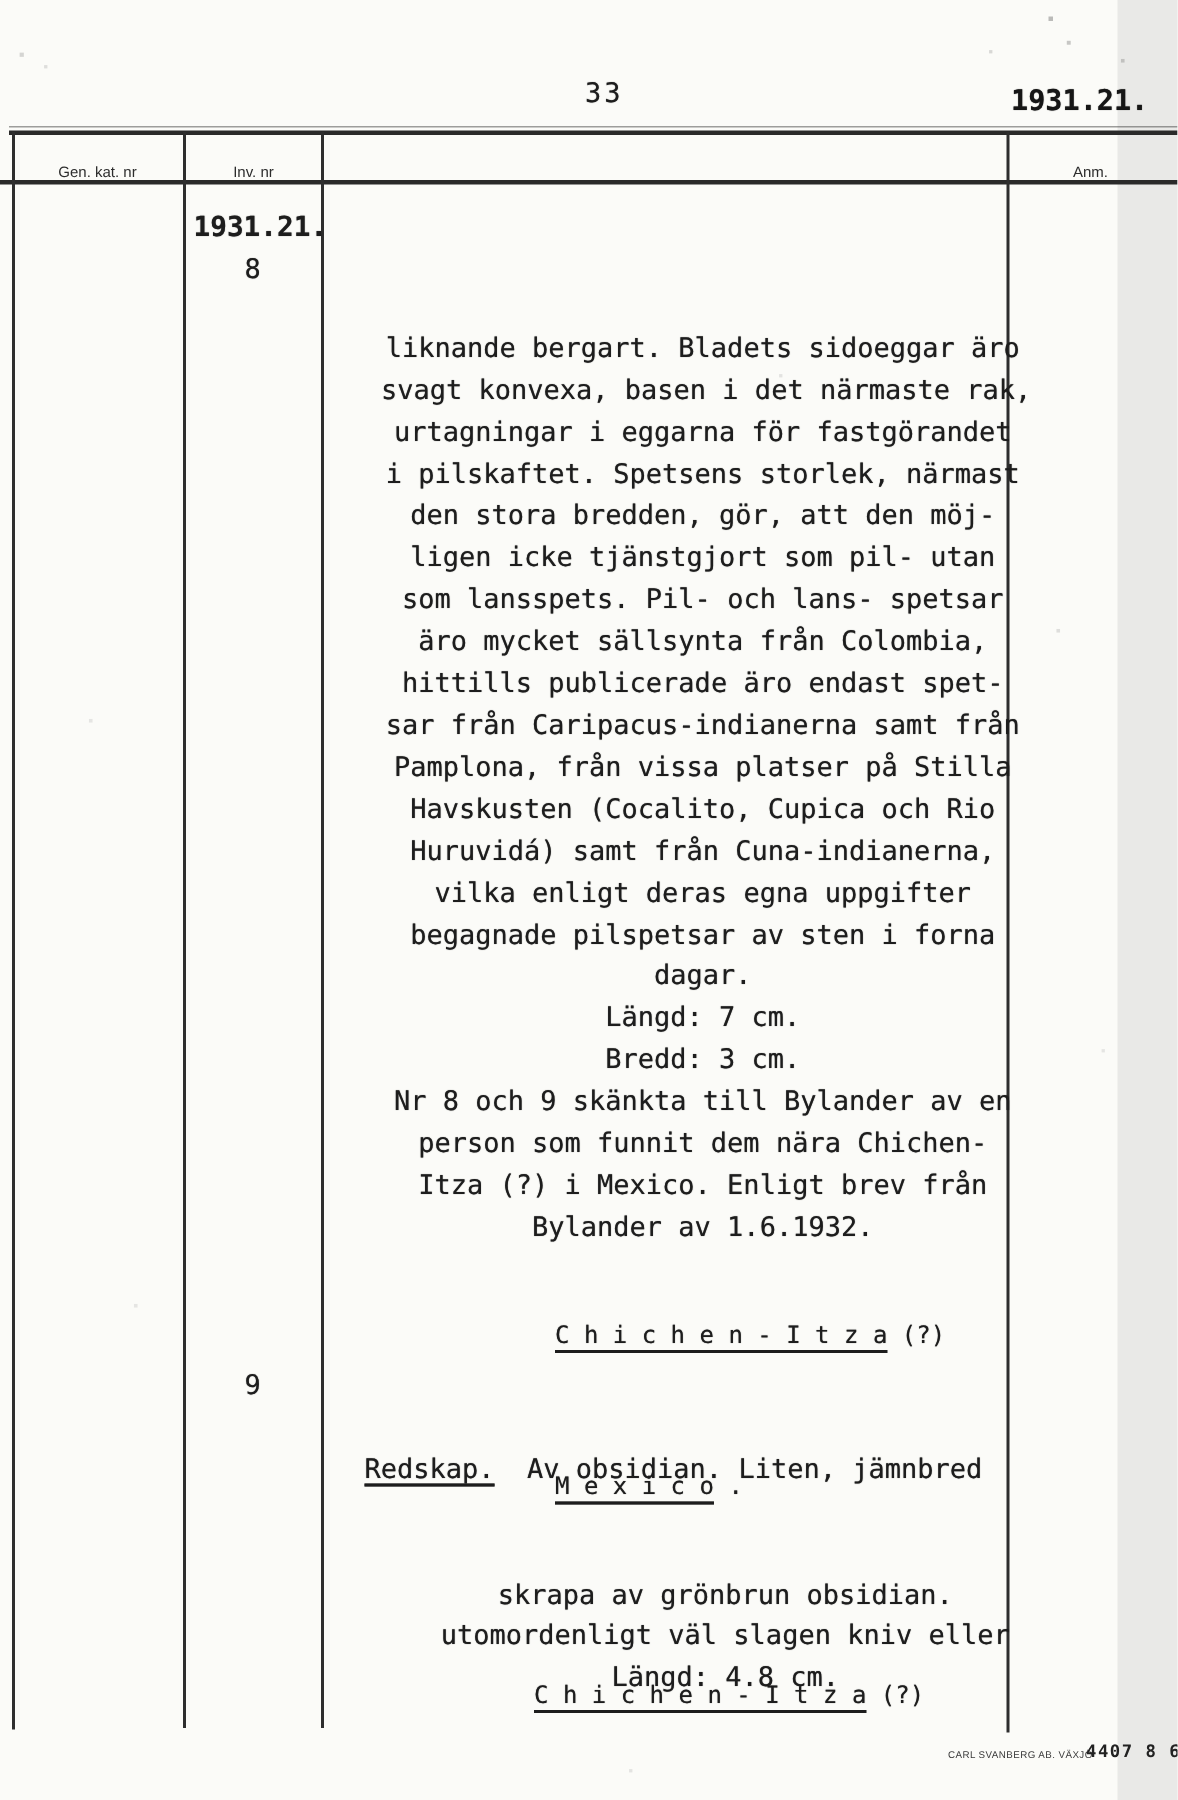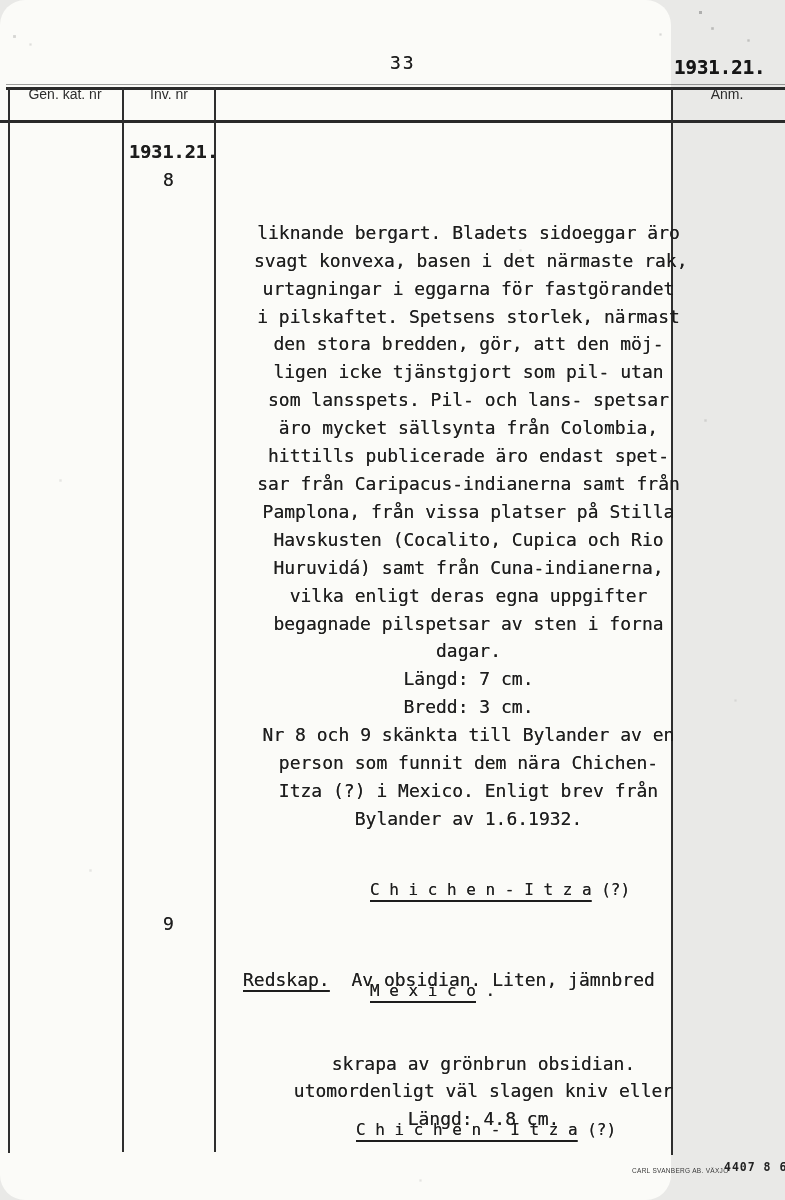--- a/index.html
+++ b/index.html
@@ -4,40 +4,39 @@
 <style>
   html,body{margin:0;padding:0;}
   body{
     width:785px;height:1200px;
     background:#e9e9e7;
     font-family:"DejaVu Sans Mono", monospace;
     position:relative;
     overflow:hidden;
   }
   .page{
-    position:absolute;left:0;top:0;width:671px;height:1200px;
+    position:absolute;left:0;top:0;width:745px;height:1200px;
     background:#fbfbf8;
     color:#1c1c1c;
-    border-radius:25px;
   }
   
   .hrule{position:absolute;background:#2a2a2a;}
   .vrule{position:absolute;background:#2e2e2e;}
   .rule-top-ghost{left:6px;top:84px;width:779px;height:1px;opacity:.45;}
   .rule-top{left:6px;top:87px;width:779px;height:2.5px;}
   .rule-header-bottom{left:0px;top:120px;width:785px;height:3px;}
   .v-left{left:8px;top:88px;width:2px;height:1065px;}
   .v-col1{left:122px;top:88px;width:2px;height:1064px;}
   .v-col2{left:214px;top:88px;width:1.6px;height:1064px;}
   .v-col3{left:671px;top:88px;width:2px;height:1067px;}
   
   .col-head{
-    position:absolute;top:86px;
+    position:absolute;top:110px;
     font-family:"Liberation Sans", sans-serif;
-    font-size:14px;color:#2c2c2c;text-align:center;
+    font-size:10px;color:#2c2c2c;text-align:center;
   }
   .head-gen{left:8px;width:114px;}
   .head-inv{left:124px;width:90px;}
   .head-anm{left:672px;width:110px;}
   
   .page-number{
     position:absolute;left:390px;top:52px;
     font-size:24px;letter-spacing:2px;color:#1b1b1b;
     text-shadow:0 0 .6px rgba(25,25,25,.8);
   }

